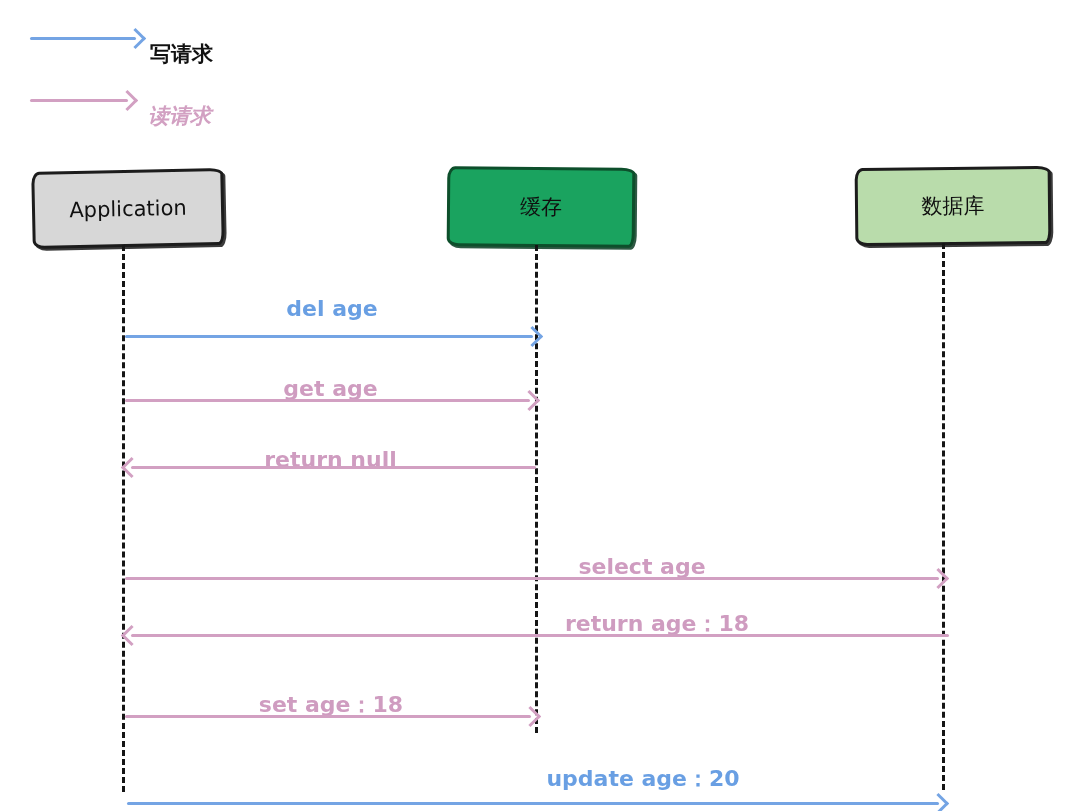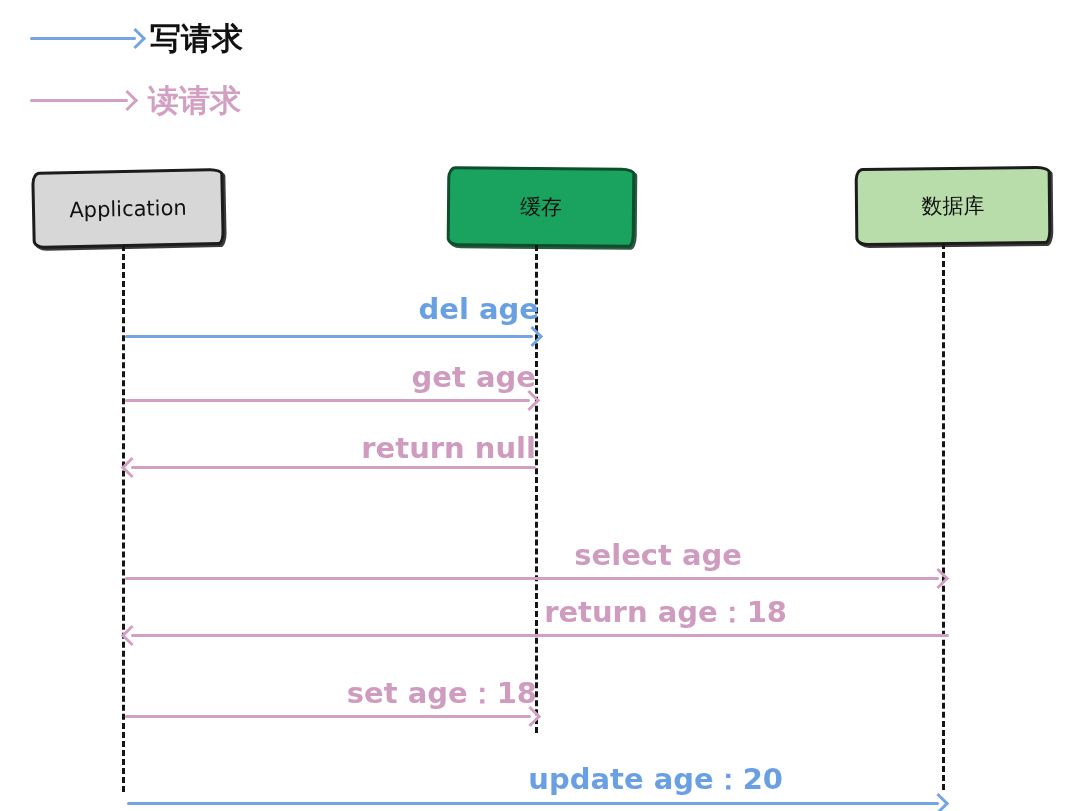--- a/index.html
+++ b/index.html
@@ -25,24 +25,24 @@
     left:-1px; border-bottom:3px solid; border-left:3px solid;
     transform:rotate(45deg); border-color:currentColor;
   }
   .blue { color:#74a4e4; }
   .pink { color:#d2a0c2; }
 
   
   .legend-arrow.write-pos { left:30px; top:30px; width:112px; }
   .legend-arrow.read-pos  { left:30px; top:92px; width:104px; }
   .legend-label {
-    position:absolute; font-size:31px; font-weight:700; line-height:32px;
+    position:absolute; font-size:21px; font-weight:700; line-height:32px;margin-top:16px;
   }
   .legend-label.write { left:150px; top:22px; color:#111111; }
-  .legend-label.read  { left:148px; top:84px; color:#d2a0c2; }
+  .legend-label.read  { left:148px; top:84px; color:#d2a0c2;font-style:italic; }
 
   
   .box {
     position:absolute; display:flex; align-items:center; justify-content:center;
     font-size:21px; color:#101010; border:3px solid #1c1c1c;
     border-radius: 8px 14px 6px 12px / 12px 6px 14px 8px;
     box-shadow: 2px 2px 0 0 rgba(25,25,25,0.85);
   }
   .box.app   { left:32px;  top:170px; width:186px; height:71px; background:#d7d7d7; transform:rotate(-1.2deg); }
   .box.cache { left:447px; top:167px; width:182px; height:74px; background:#1aa35f; border-color:#0d4f2b; transform:rotate(0.5deg); box-shadow:2px 2px 0 0 rgba(10,60,35,0.85); }
@@ -50,26 +50,26 @@
 
   
   .lifeline { position:absolute; width:0; border-left:3px dashed #151515; }
   .line-app   { left:122px; top:245px; height:547px; }
   .line-cache { left:535px; top:245px; height:488px; }
   .line-db    { left:942px; top:243px; height:547px; }
 
   
   .message { position:absolute; }
   .message .label {
-    position:absolute; left:0; right:0; top:0; text-align:right;
-    font-weight:700; font-size:29px; line-height:30px; white-space:nowrap;
+    position:absolute; left:0; right:0; top:0; text-align:center;
+    font-weight:700; font-size:22px; line-height:30px; white-space:nowrap;
   }
   .message .arrow { left:0; right:0; bottom:0; }
   .label.blue-text { color:#699fe3; }
-  .label.pink-text { color:#cf9cc0; }
+  .label.pink-text { color:#cf9cc0;margin-top:12px; }
 
   .m0 { left:125px; top:294px; width:414px; height:50px; }
   .m1 { left:125px; top:362px; width:411px; height:46px; }
   .m2 { left:125px; top:433px; width:411px; height:42px; }
   .m3 { left:125px; top:540px; width:820px; height:46px; }
   .m4 { left:125px; top:597px; width:824px; height:46px; }
   .m5 { left:125px; top:678px; width:412px; height:46px; }
   .m6 { left:127px; top:732px; width:818px; height:47px;margin-top:32px; }
 
   .m3 .label { left:417px; right:auto; width:200px; }

